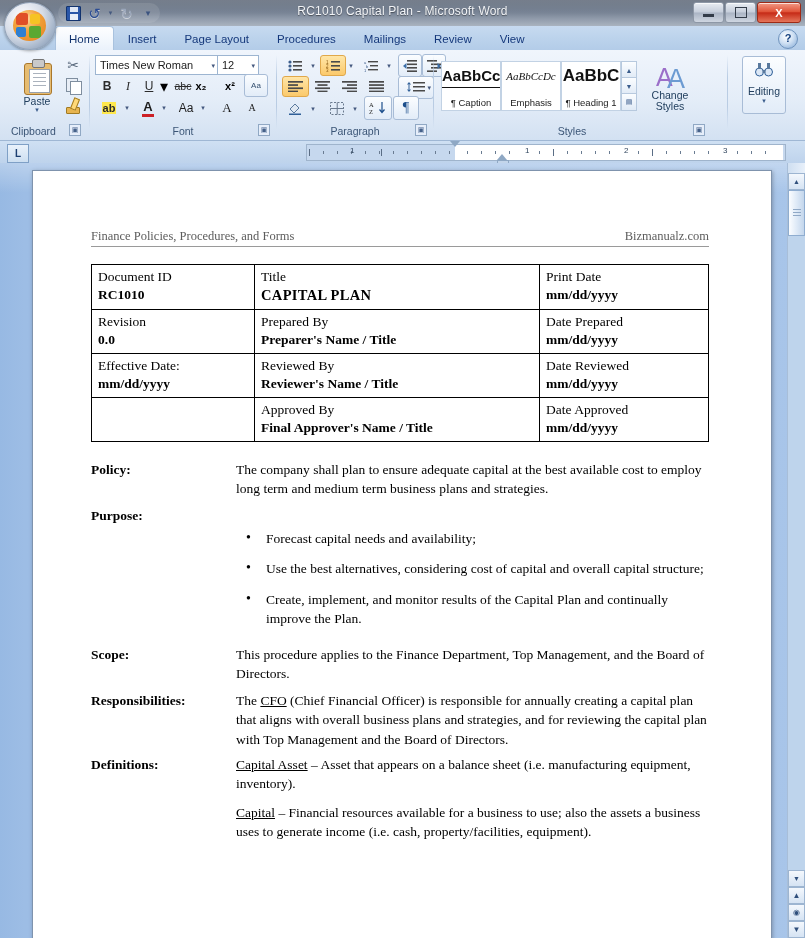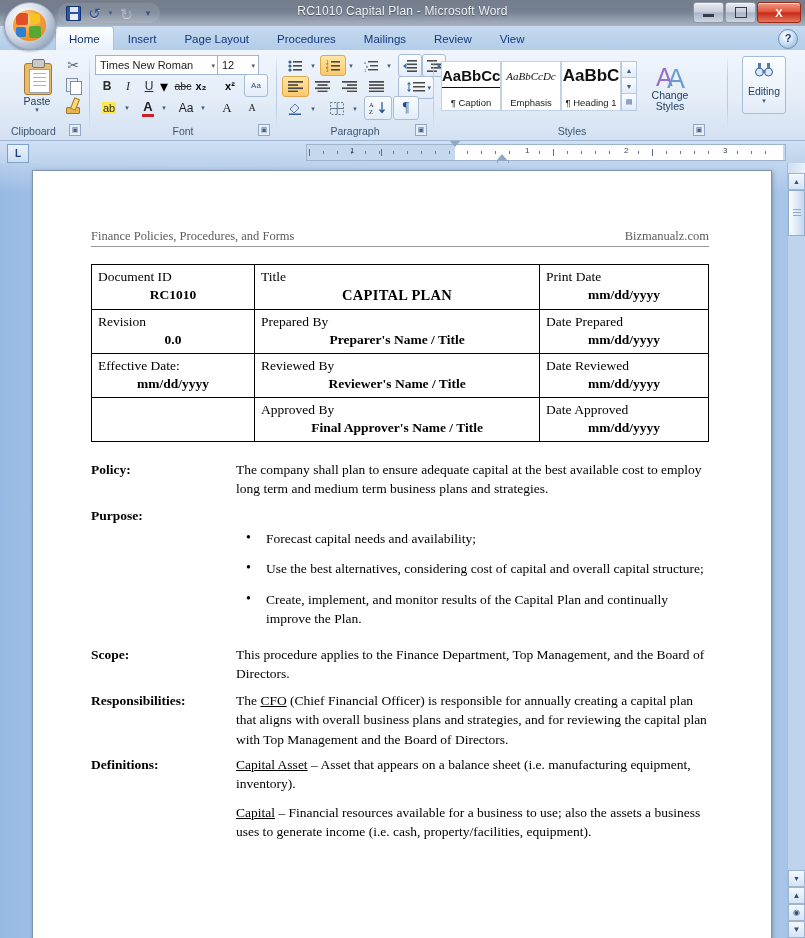--- a/index.html
+++ b/index.html
@@ -129,21 +129,21 @@
   .brush-ic{position:relative;width:16px;height:15px;}
   .brush-ic .h{position:absolute;left:1px;top:9px;width:12px;height:5px;background:#e7b44f;border:1px solid #a07a23;border-radius:1px;}
   .brush-ic .t{position:absolute;left:7px;top:0;width:4px;height:10px;background:#ffd978;border:1px solid #a07a23;transform:rotate(22deg);}
 
   
   .fbox{position:absolute;border:1px solid #9db5d1;background:#fff;display:flex;align-items:center;
         font-size:11px;color:#1a1a1a;padding-left:4px;}
   .fbox .ar{position:absolute;right:3px;top:50%;margin-top:-3px;font-size:7px;color:#44597f;}
   .fglyph{font-size:12px;color:#2b2b2b;}
   .underline-red{border-bottom:3px solid #cc2026;}
-  .hl-a{position:relative;font-size:11px;font-weight:normal;color:#2b2b2b;}
+  .hl-a{position:relative;font-size:11px;font-weight:bold;color:#2b2b2b;}
 
   
   .stylebox{position:absolute;width:58px;height:48px;border:1px solid #c2d2e4;background:#fff;}
   .stylebox .prev{position:absolute;left:0;top:3px;width:58px;text-align:center;height:22px;line-height:22px;
       color:#111;overflow:hidden;white-space:nowrap;}
   .stylebox .nm{position:absolute;left:0;bottom:2px;width:58px;text-align:center;font-size:9.5px;color:#222;}
   .gal-scroll{position:absolute;width:14px;border:1px solid #b7c9de;background:linear-gradient(to bottom,#fbfdff,#e0eaf6);
       display:flex;align-items:center;justify-content:center;font-size:7px;color:#3b5d8c;}
   .chg-a{position:relative;width:30px;height:28px;}
 
@@ -182,21 +182,21 @@
   .content{position:absolute;left:58px;top:58px;width:618px;}
 
   
   .doc{font-family:"Liberation Serif","DejaVu Serif",serif;color:#000;}
   .hdr-line{display:flex;justify-content:space-between;align-items:flex-end;
      border-bottom:1px solid #9a9a9a;padding-bottom:2px;font-size:12.5px;color:#5c5c5c;}
 
   table.meta{border-collapse:collapse;width:100%;margin-top:17px;table-layout:fixed;}
   table.meta td{border:1px solid #000;vertical-align:top;padding:3px 6px 4px 6px;font-size:13.5px;line-height:1.33;}
   table.meta td .lbl{display:block;font-weight:normal;}
-  table.meta td .val{display:block;font-weight:bold;text-align:center;}
+  table.meta td .val{display:block;font-weight:bold;}
   .c1{width:26%;margin-top:17px;}
   .c2{width:47%;}
   .c3{width:27%;}
   .bigtitle{font-size:14.5px;letter-spacing:.3px;}
 
   .sec{display:flex;margin-top:14px;font-size:13.5px;line-height:1.42;}
   .sec .lab{width:145px;flex:0 0 145px;font-weight:bold;}
   .sec .bodytxt{flex:1;}
   .sec .bodytxt p{margin:0 0 10px 0;}
   .sec .bodytxt p:last-child{margin-bottom:0;}

